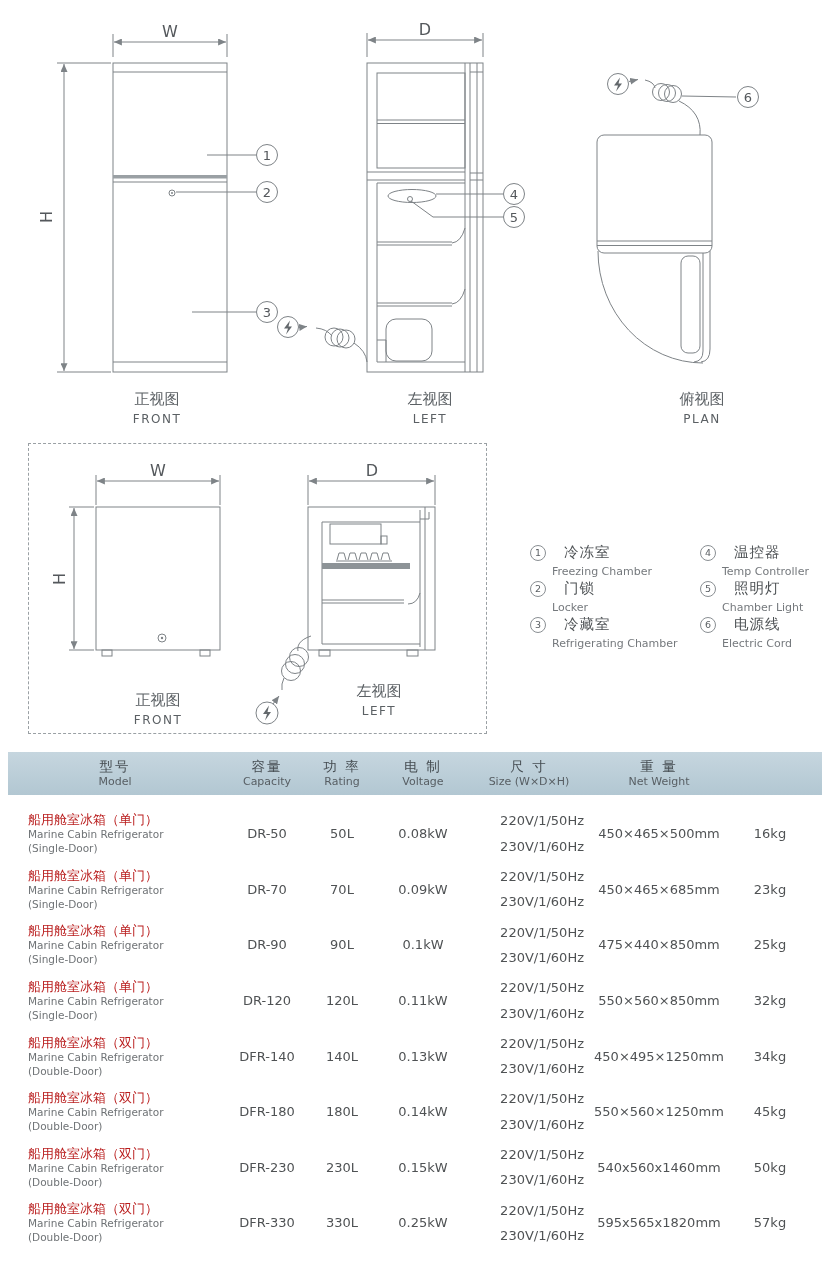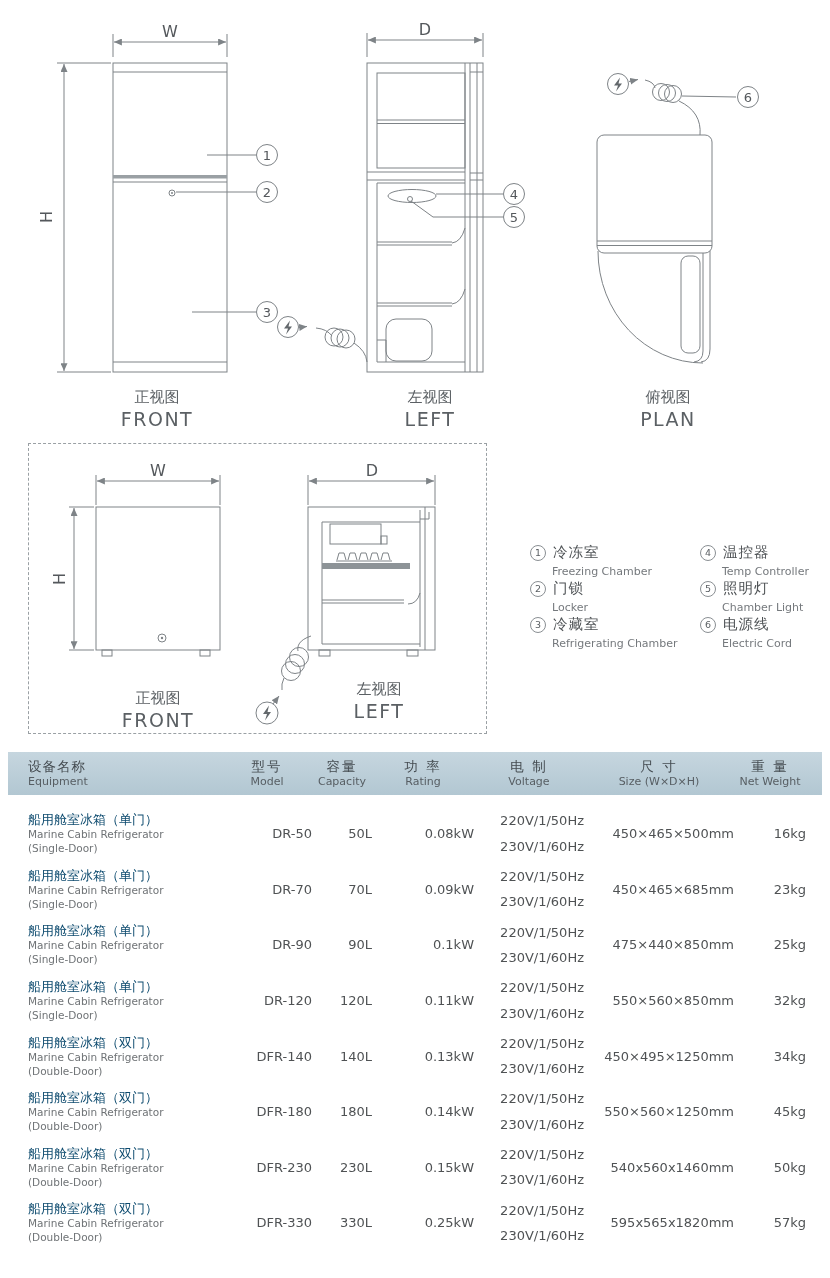--- a/index.html
+++ b/index.html
@@ -7,59 +7,59 @@
     position:relative; width:830px; height:1278px; background:#ffffff;
     font-family:"DejaVu Sans","Liberation Sans",sans-serif; overflow:hidden;
     color:#4f5254;
   }
   svg { position:absolute; left:0; top:0; }
   svg text { font-family:"DejaVu Sans","Liberation Sans",sans-serif; }
   .dim-letter { font-size:16px; fill:#54585c; }
   .cnum { font-size:13px; fill:#54585c; text-anchor:middle; }
 
   .vlabel { position:absolute; width:140px; text-align:center; color:#5b6064; }
-  .vlabel .cn { font-size:15px; line-height:20px;font-family:Liberation Mono, monospace; }
-  .vlabel .en { font-size:19px; line-height:21px; letter-spacing:1.5px; }
+  .vlabel .cn { font-size:15px; line-height:20px; }
+  .vlabel .en { font-size:12px; line-height:21px; letter-spacing:1.5px; }
 
   .inset {
     position:absolute; left:28px; top:443px; width:457px; height:289px;
     border:1px dashed #9aa0a4;
   }
   .inset svg { left:0; top:0; }
 
   .legend-item { position:absolute; }
   .leg-head { display:flex; align-items:center; }
   .leg-num {
     width:14px; height:14px; line-height:14px; border:1px solid #8a8f93;
     border-radius:50%; font-size:9.5px; text-align:center; color:#5b6064;
     flex:0 0 auto;
   }
-  .leg-cn { font-size:14.5px; color:#4d5154; margin-left:7px; letter-spacing:1px; }
+  .leg-cn { font-size:14.5px; color:#4d5154; margin-left:18px; letter-spacing:1px; }
   .leg-en { font-size:11px; color:#75797d; margin-left:22px; margin-top:3px; }
 
   .thead {
     position:absolute; left:8px; top:752px; width:798px; height:43px;
     padding-right:16px; background:linear-gradient(#c6d6df,#b2c7d2);
     display:grid; grid-template-columns:214px 90px 60px 102px 110px 150px 72px;
     align-items:center;
   }
   .th { text-align:center; }
   .th-cn { font-size:13.5px; color:#454c51; letter-spacing:2px; line-height:17px; }
   .th-en { font-size:11px; color:#575e63; line-height:14px; }
   .th.eq { text-align:left; padding-left:20px; }
   .th.eq .th-cn { letter-spacing:1px; }
 
   .trows { position:absolute; left:8px; top:806px; width:798px; padding-right:16px; }
   .trow {
     display:grid; grid-template-columns:214px 90px 60px 102px 110px 150px 72px;
     height:55.6px; align-items:center;
   }
-  .td { text-align:right; font-size:13px; color:#4f5254; }
+  .td { text-align:center; font-size:13px; color:#4f5254; }
   .td.name { text-align:left; padding-left:20px; }
-  .name-cn { font-size:13px; color:#0c4a6e; line-height:16px; }
+  .name-cn { font-size:13px; color:#b91c1c; line-height:16px; }
   .name-en { font-size:10.5px; color:#6f7376; line-height:13px; }
   .name-sub { font-size:10.5px; color:#6f7376; line-height:13px; margin-top:1px; }
   .td.volt { text-align:right; padding-left:13px; line-height:1.95; }
 </style>
 </head>
 <body>
 
 <div class="page">
 
   <svg width="830" height="440" viewBox="0 0 830 440">
@@ -200,21 +200,21 @@
   </svg>
 
   <div class="vlabel" style="left:87px; top:389px;">
     <div class="cn">正视图</div>
     <div class="en">FRONT</div>
   </div>
   <div class="vlabel" style="left:360px; top:389px;">
     <div class="cn">左视图</div>
     <div class="en">LEFT</div>
   </div>
-  <div class="vlabel" style="left:598px; top:389px;">
+  <div class="vlabel" style="left:632px; top:389px;">
     <div class="cn">俯视图</div>
     <div class="en">PLAN</div>
   </div>
 
   <div class="inset">
     <svg width="455" height="287" viewBox="0 0 455 287">
       <defs>
         <marker id="arrI" viewBox="0 0 10 8" refX="9" refY="4" markerWidth="9" markerHeight="7" orient="auto-start-reverse">
           <path d="M0,0 L9,4 L0,8 z" fill="#7e8387"></path>
         </marker>
@@ -323,24 +323,20 @@
   </div>
   <div class="legend-item" style="left:700px; top:615px;">
     <div class="leg-head">
         <span class="leg-num">6</span>
         <span class="leg-cn">电源线</span>
       </div>
     <div class="leg-en">Electric Cord</div>
   </div>
 
   <div class="thead">
-    <div class="th eq">
-      <div class="th-cn">设备名称</div>
-      <div class="th-en">Equipment</div>
-    </div>
     <div class="th">
       <div class="th-cn">型号</div>
       <div class="th-en">Model</div>
     </div>
     <div class="th">
       <div class="th-cn">容量</div>
       <div class="th-en">Capacity</div>
     </div>
     <div class="th">
       <div class="th-cn">功 率</div>

